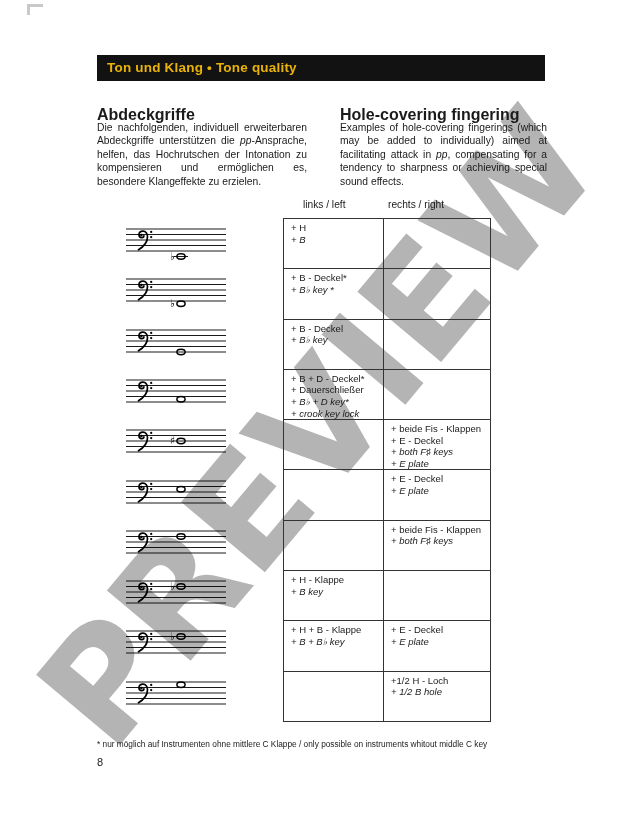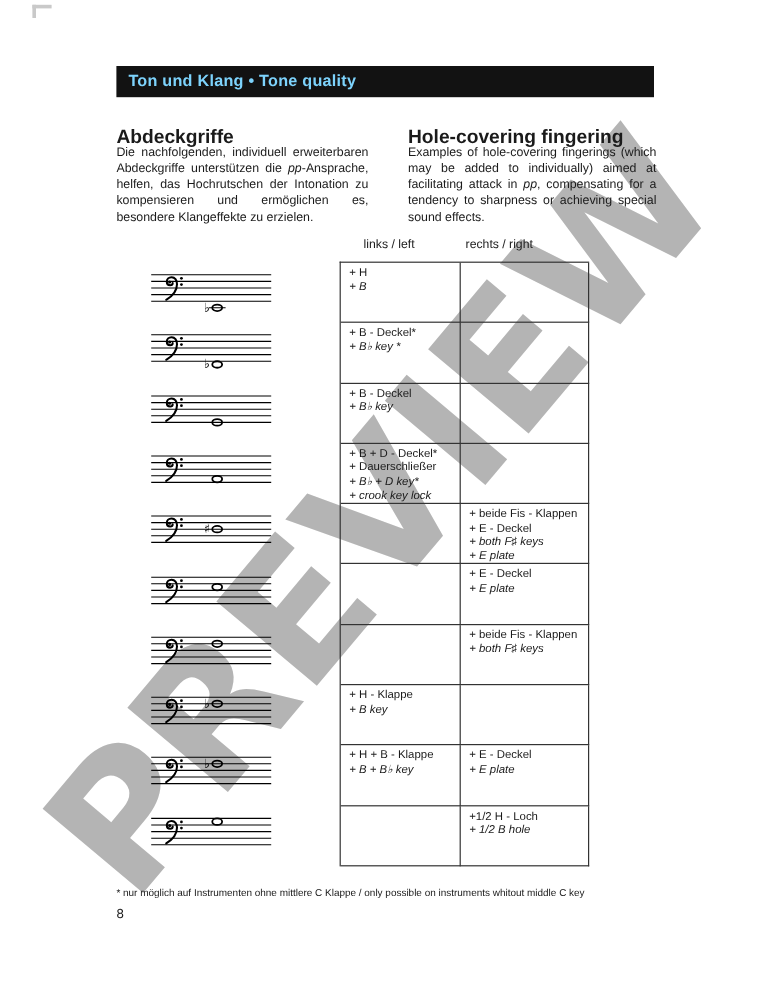--- a/index.html
+++ b/index.html
@@ -6,21 +6,21 @@
   .page{position:relative;width:640px;height:839px;background:#ffffff;
         font-family:"Liberation Sans",sans-serif;color:#1a1a1a;overflow:hidden;}
   .content{position:absolute;inset:0;z-index:2;}
   .watermark{position:absolute;left:318px;top:428px;z-index:1;
              transform:translate(-50%,-50%) rotate(-50deg);
              font-family:"DejaVu Sans",sans-serif;font-weight:700;font-size:150px;
              opacity:.8;white-space:nowrap;}
   .crop{position:absolute;left:27px;top:4px;width:13px;height:8px;
         border-left:3px solid #c9c9c9;border-top:3px solid #c9c9c9;}
   .header-bar{position:absolute;left:97px;top:55px;width:448px;height:26px;
-              background:#121212;color:#7dd3fc;font-size:13.5px;font-weight:700;
+              background:#121212;color:#eab308;font-size:13.5px;font-weight:700;
               line-height:26px;padding-left:10px;box-sizing:border-box;letter-spacing:.2px;}
   .h2{position:absolute;font-size:16px;font-weight:700;}
   .de-h{left:97px;top:106px;}
   .en-h{left:340px;top:106px;}
   .body-p{position:absolute;font-size:10.3px;line-height:13.4px;text-align:justify;margin:0;}
   .de-b{left:97px;top:121px;width:210px;}
   .en-b{left:340px;top:121px;width:207px;}
   .body-p em{font-style:italic;}
   .col-label{position:absolute;font-size:10.2px;top:199px;}
   .links-label{left:303px;}

